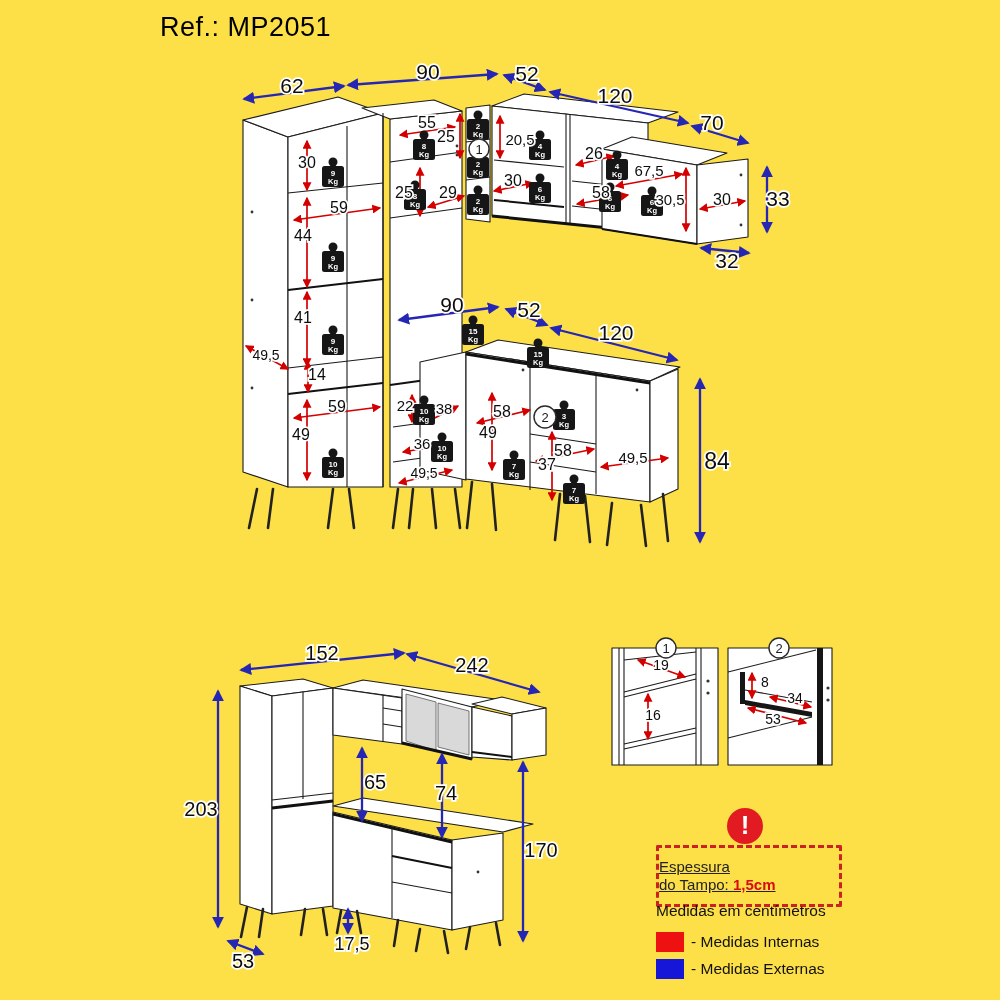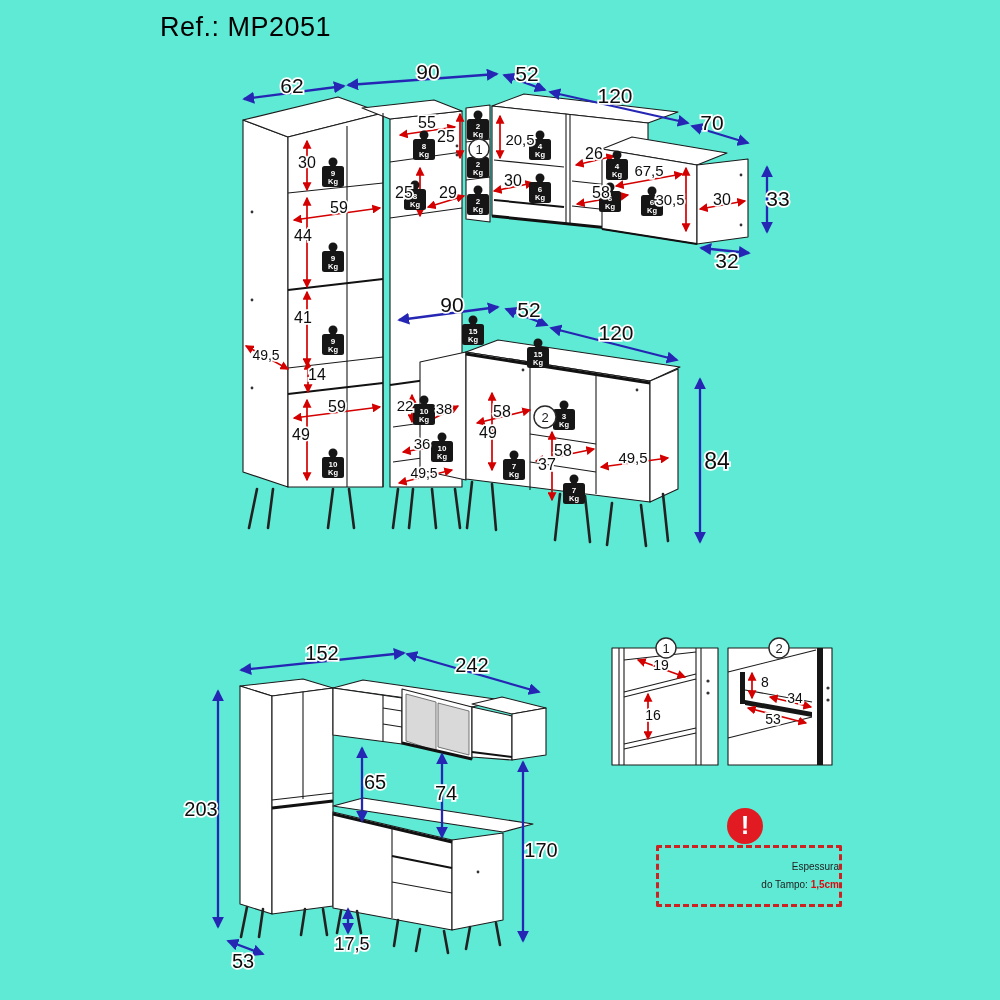--- a/index.html
+++ b/index.html
@@ -1,38 +1,38 @@
 <!DOCTYPE html>
 <html><head>
 <meta charset="utf-8">
 <style>
   html,body{margin:0;padding:0;background:#fff;}
-  .page{position:relative;width:1000px;height:1000px;background:#5eead4;overflow:hidden;
+  .page{position:relative;width:1000px;height:1000px;background:#fde047;overflow:hidden;
         font-family:"Liberation Sans", sans-serif;color:#111;}
   .title{position:absolute;left:160px;top:12px;font-size:27px;letter-spacing:0.5px;color:#000;}
   svg{position:absolute;left:0;top:0;}
   .st{stroke:#1b1b1b;stroke-width:1.1;fill:none;stroke-linejoin:round;}
   .stw{stroke:#1b1b1b;stroke-width:1.1;fill:#ffffff;stroke-linejoin:round;}
   .tk{stroke:#111;stroke-width:3;fill:none;}
   .tk2{stroke:#111;stroke-width:2;fill:none;}
   .leg{stroke:#222;stroke-width:2.6;stroke-linecap:round;}
   .glass{fill:#d9d9d9;stroke:#555;stroke-width:0.8;}
   .dark{fill:#161616;stroke:none;}
   .arrow{fill:none;}
   .arrow.red{stroke:#d40000;stroke-width:1.7;}
   .arrow.blue{stroke:#2626b4;stroke-width:2.3;}
   .dim{fill:#0d0d0d;text-anchor:middle;paint-order:stroke;stroke:#ffffff;stroke-width:3.5px;
        font-family:"Liberation Sans", sans-serif;}
   .wtxt{fill:#fff;text-anchor:middle;font-weight:bold;font-family:"Liberation Sans", sans-serif;}
   .circ{fill:#fff;stroke:#2a2a2a;stroke-width:1.4;}
   .ctxt{fill:#1a1a1a;text-anchor:middle;font-family:"Liberation Sans", sans-serif;}
   .dot{fill:#333;}
   .warning-box{position:absolute;left:656px;top:845px;width:180px;height:46px;
-       border:3px dashed #cc2222;border-radius:2px;text-align:right;
-       padding-top:10px;font-size:10px;line-height:18px;color:#222;}
+       border:3px dashed #cc2222;border-radius:2px;text-align:left;
+       padding-top:10px;font-size:15px;line-height:18px;color:#222;text-decoration:underline;}
   .warning-box .hl{color:#d80d12;font-weight:bold;margin-top:12px;}
   .warn-icon{position:absolute;left:727px;top:808px;width:36px;height:36px;border-radius:50%;
        background:#e21b22;color:#fff;font-weight:bold;font-size:26px;line-height:34px;
        text-align:center;z-index:3;}
   .legend{position:absolute;left:656px;top:902px;font-size:15.5px;color:#111;}
   .legend-title{margin-bottom:12px;}
   .legend-row{display:flex;align-items:center;margin-bottom:7px;}
   .swatch{width:28px;height:20px;margin-right:7px;flex:0 0 auto;}
 </style>
 </head>
@@ -464,13 +464,24 @@
   </svg>
 
   <div class="warn-icon">
     <span>!</span>
   </div>
   <div class="warning-box">
     <div>Espessura</div>
     <div><span>do Tampo: </span><span class="hl">1,5cm</span></div>
   </div>
 
+  <div class="legend">
+    <div class="legend-title">Medidas em centímetros</div>
+    <div class="legend-row">
+      <div class="swatch" style="background: rgb(238, 17, 17);"></div>
+      <div>- Medidas Internas</div>
+    </div>
+    <div class="legend-row">
+      <div class="swatch" style="background: rgb(22, 22, 216);"></div>
+      <div>- Medidas Externas</div>
+    </div>
+  </div>
 </div>
 
 </body></html>

